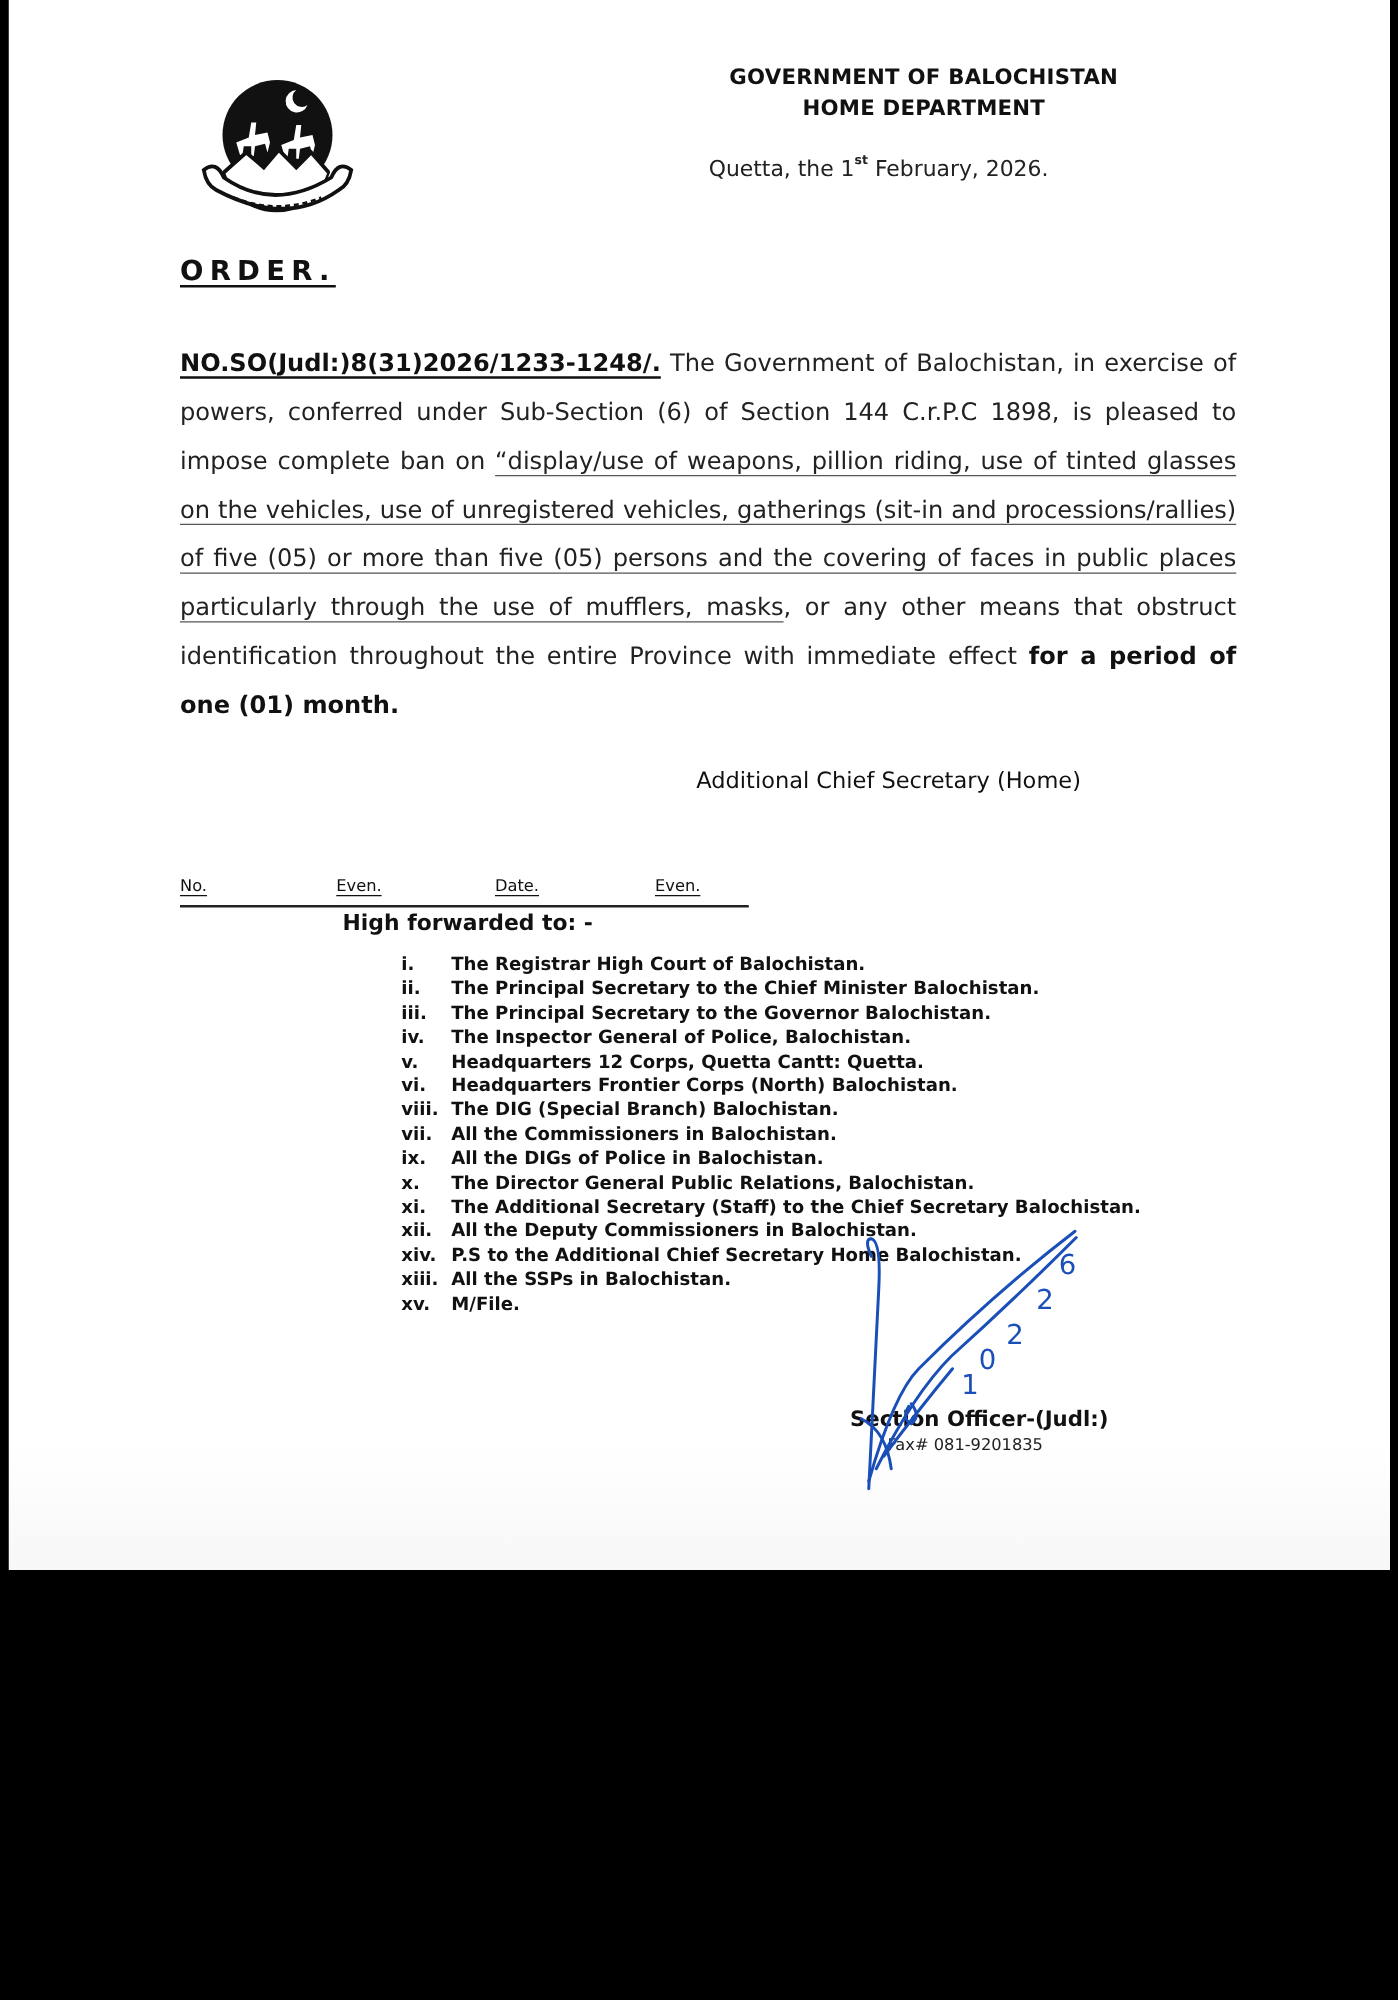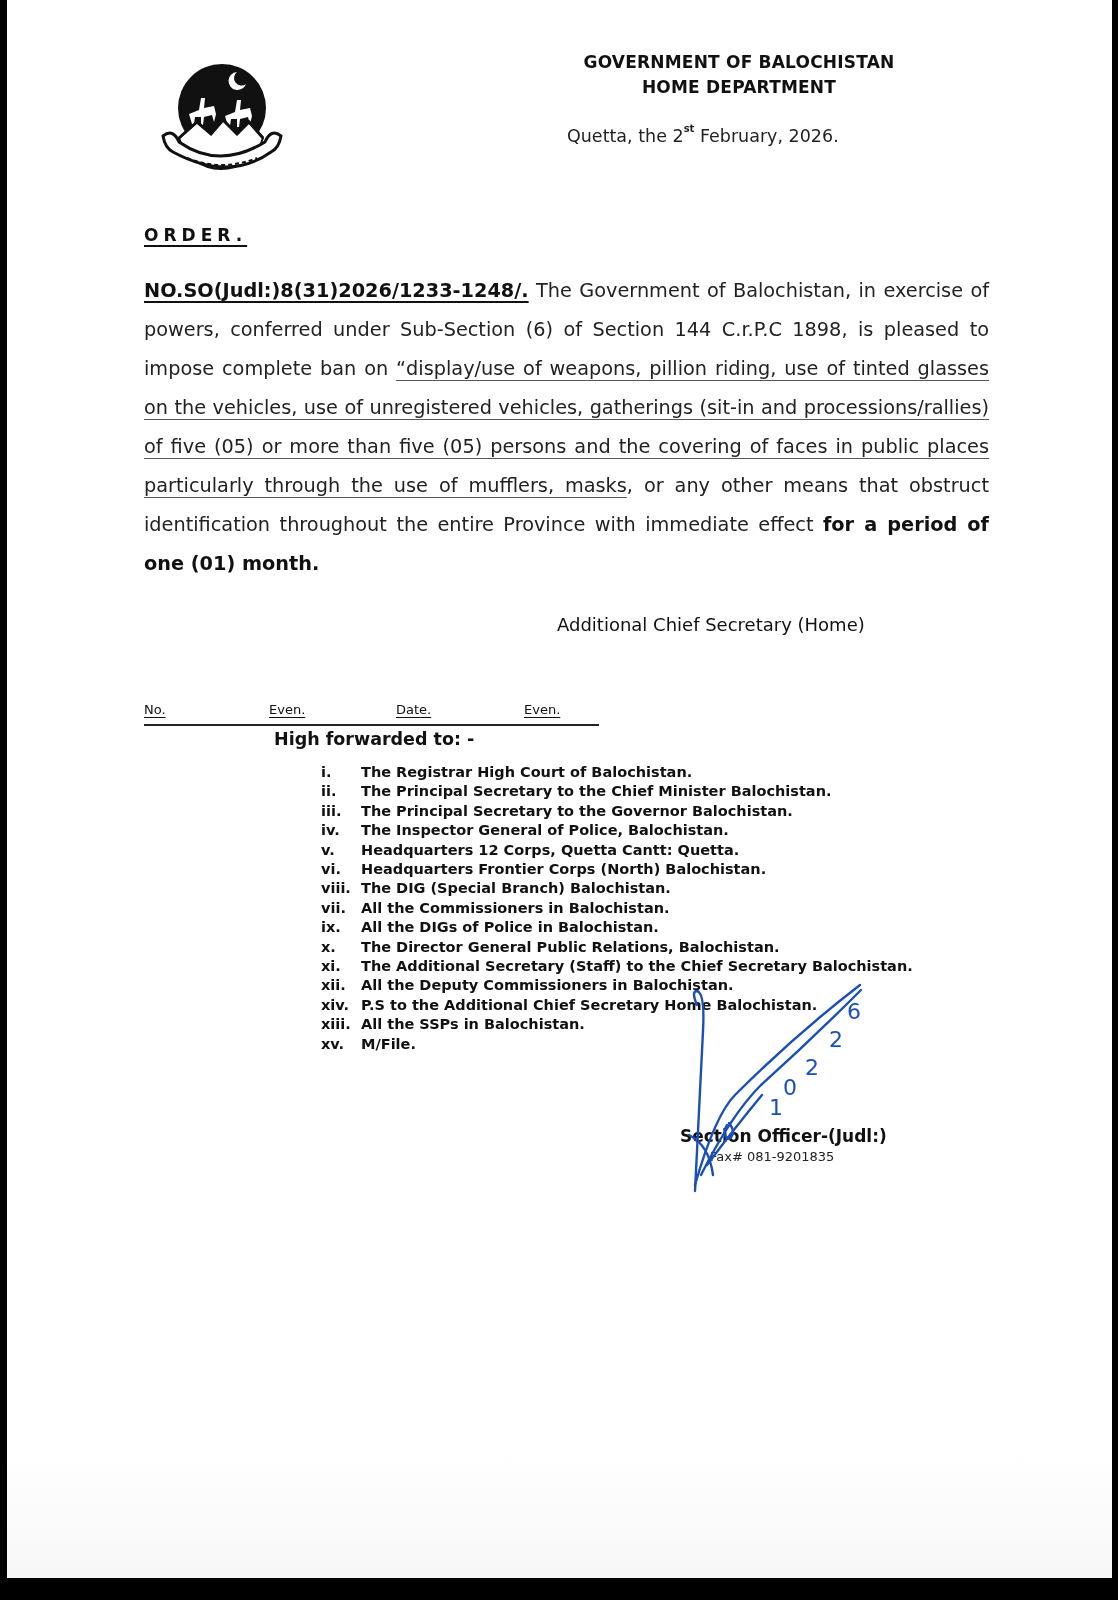--- a/index.html
+++ b/index.html
@@ -3,31 +3,31 @@
   <meta charset="utf-8">
   <style>
     html, body { margin: 0; padding: 0; }
     body {
       width: 1118px; height: 1600px; position: relative; overflow: hidden;
       background: #000;
       font-family: "DejaVu Sans", sans-serif;
       color: #1a1a1a;
     }
     .page {
-      position: absolute; left: 7px; top: 0; width: 1105px; height: 1578px;
+      position: absolute; left: 7px; top: 0; width: 1105px; height: 1256px;
       background: linear-gradient(to bottom, #ffffff 0%, #ffffff 92%, #f7f7f7 100%);
     }
     .abs { position: absolute; }
     .emblem { left: 150px; top: 58px; width: 130px; height: 122px; }
     .hdr { left: 512px; width: 440px; text-align: center; font-weight: bold; font-size: 17px; letter-spacing: 0.2px; color: #111; }
     .hdr1 { top: 52px; }
     .hdr2 { top: 77px; }
     .dateline { left: 560px; top: 126px; font-size: 17.5px; color: #222; }
     .dateline sup { font-size: 10px; vertical-align: top; position: relative; top: -3px; font-weight: bold; }
-    .order { left: 137px; top: 205px; font-weight: bold; font-size: 17px; letter-spacing: 5px; text-decoration: underline; text-decoration-thickness: 2px; text-underline-offset: 4px; color: #111; margin-top: 20px; }
+    .order { left: 137px; top: 205px; font-weight: bold; font-size: 22px; letter-spacing: 5px; text-decoration: underline; text-decoration-thickness: 2px; text-underline-offset: 4px; color: #111; }
     .para {
       left: 137px; top: 271px; width: 845px;
       font-size: 19.3px; line-height: 39px; text-align: justify; color: #222;
     }
     .para .ref { font-weight: bold; text-decoration: underline; text-decoration-thickness: 2px; text-underline-offset: 4px; color: #111; }
     .para .ul { text-decoration: underline; text-underline-offset: 5px; text-decoration-color: #555; }
     .para .b { font-weight: bold; color: #111; }
     .signatory { left: 550px; top: 614px; font-weight: normal; font-size: 18px; color: #111; }
     .noline {
       left: 137px; top: 702px; width: 455px; height: 22px;
@@ -53,21 +53,21 @@
     <path d="M32 56 l10 -4 l2 -12 l4 0 l-1 10 l10 -2 l2 8 l-2 8 l-2 -7 l-8 2 l-1 8 l-2 0 l0 -8 l-6 0 l-1 7 l-2 0 z" fill="#fff"></path>
     <path d="M68 58 l10 -4 l2 -12 l4 0 l-1 10 l10 -2 l2 8 l-2 8 l-2 -7 l-8 2 l-1 8 l-2 0 l0 -8 l-6 0 l-1 7 l-2 0 z" fill="#fff"></path>
     <path d="M22 80 l18 -16 l14 12 l12 -14 l14 14 l12 -12 l14 16 a44 44 0 0 1 -84 0z" fill="#fff" stroke="#111" stroke-width="2"></path>
     <path d="M22 80 l18 -16 l14 12 l12 -14 l14 14 l12 -12 l14 16" fill="none" stroke="#111" stroke-width="3"></path>
     <path d="M6 78 q10 -8 16 6 q40 28 86 0 q6 -14 16 -6 q-2 12 -10 16 q-42 30 -98 0 q-8 -4 -10 -16z" fill="#fff" stroke="#111" stroke-width="3"></path>
     <path d="M30 100 q35 14 70 0" fill="none" stroke="#111" stroke-width="2" stroke-dasharray="4 3"></path>
   </svg>
 
   <div class="abs hdr hdr1">GOVERNMENT OF BALOCHISTAN</div>
   <div class="abs hdr hdr2">HOME DEPARTMENT</div>
-  <div class="abs dateline"><span>Quetta, the 2</span><sup>st</sup><span> February, 2026.</span></div>
+  <div class="abs dateline"><span>Quetta, the 1</span><sup>st</sup><span> February, 2026.</span></div>
 
   <div class="abs order">ORDER.</div>
 
   <div class="abs para"><span class="ref">NO.SO(Judl:)8(31)2026/1233-1248/.</span><span> The Government of Balochistan, in exercise of powers, conferred under Sub-Section (6) of Section 144 C.r.P.C 1898, is pleased to impose complete ban on </span><span class="ul">“display/use of weapons, pillion riding, use of tinted glasses on the vehicles, use of unregistered vehicles, gatherings (sit-in and processions/rallies) of five (05) or more than five (05) persons and the covering of faces in public places particularly through the use of mufflers, masks</span><span>, or any other means that obstruct identification throughout the entire Province with immediate effect </span><span class="b">for a period of one (01) month.</span></div>
 
   <div class="abs signatory">Additional Chief Secretary (Home)</div>
 
   <div class="abs noline">
     <span style="left:0">No.</span>
     <span style="left:125px">Even.</span>

